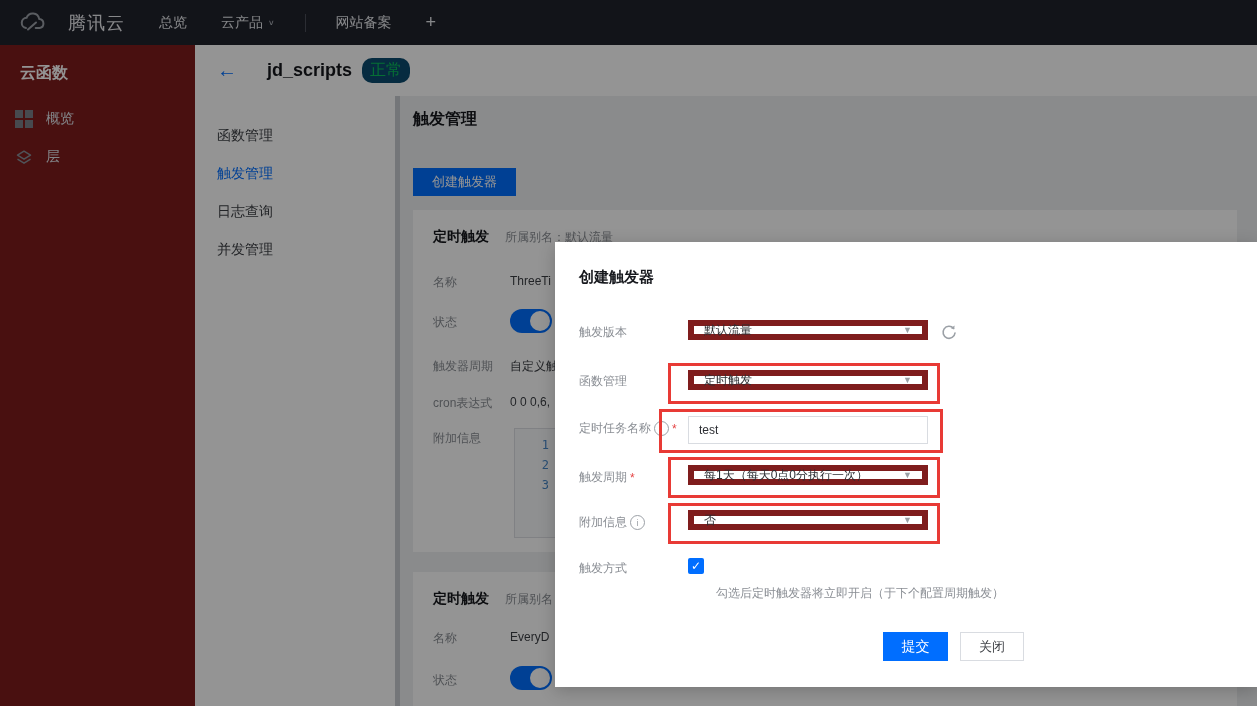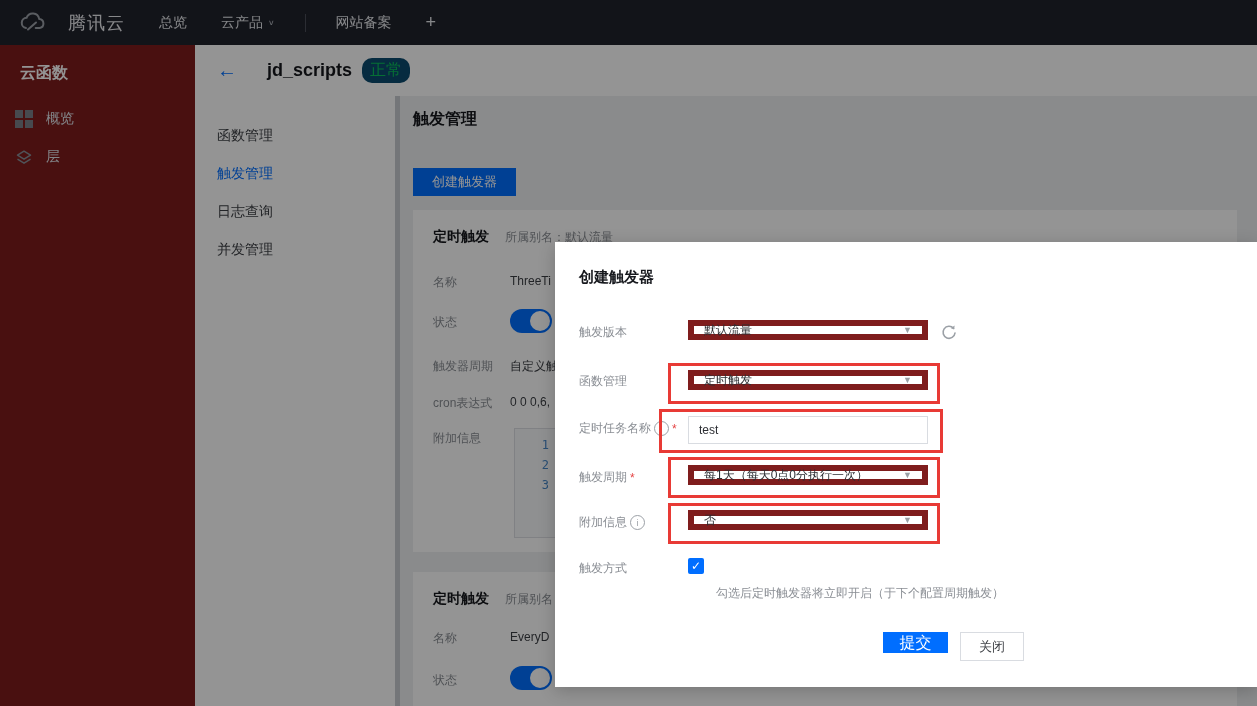--- a/index.html
+++ b/index.html
@@ -63,21 +63,21 @@
   .req{color:#e54545;font-size:12px;}
   .info-ico{display:inline-flex;align-items:center;justify-content:center;width:13px;height:13px;border:1px solid #9ba0a6;border-radius:50%;font-size:9px;color:#9ba0a6;font-style:normal;}
   .m-control{position:absolute;left:133px;width:240px;height:20px;border:6px solid #7f1d1d;background:#fff;box-sizing:border-box;display:flex;align-items:center;font-size:12px;color:#2c2e33;padding:0 10px;justify-content:space-between;cursor:pointer;}
   .m-control .val{white-space:nowrap;}
   .m-control .caret{font-size:9px;color:#9ba0a6;}
   .m-input{position:absolute;left:133px;width:240px;height:28px;border:1px solid #d9dce1;box-sizing:border-box;font-size:12px;color:#2c2e33;padding:0 10px;font-family:inherit;}
   .redbox{position:absolute;border:3px solid #e83a35;box-sizing:border-box;z-index:3;pointer-events:none;}
   .refresh-ico{position:absolute;left:385px;top:82px;width:18px;height:18px;cursor:pointer;}
   .checkbox{position:absolute;left:133px;top:316px;width:16px;height:16px;background:#006eff;border-radius:2px;color:#fff;font-size:12px;display:flex;align-items:center;justify-content:center;cursor:pointer;}
   .helper{position:absolute;left:133px;top:343px;font-size:12px;color:#8a8e94;margin-left:28px;}
-  .btn-submit{position:absolute;left:328px;top:390px;width:65px;height:21px;background:#006eff;color:#fff;border:none;font-size:16px;cursor:pointer;}
+  .btn-submit{position:absolute;left:328px;top:390px;width:65px;height:29px;background:#006eff;color:#fff;border:none;font-size:14px;cursor:pointer;}
   .btn-close{position:absolute;left:405px;top:390px;width:64px;height:29px;background:#fff;color:#3c3f44;border:1px solid #d9dce1;font-size:13px;box-sizing:border-box;cursor:pointer;}
 </style>
 </head>
 <body>
 
 <div class="stage">
 
   <div class="topnav">
     <div class="brand">
       <svg width="30" height="22" viewBox="0 0 30 22">

